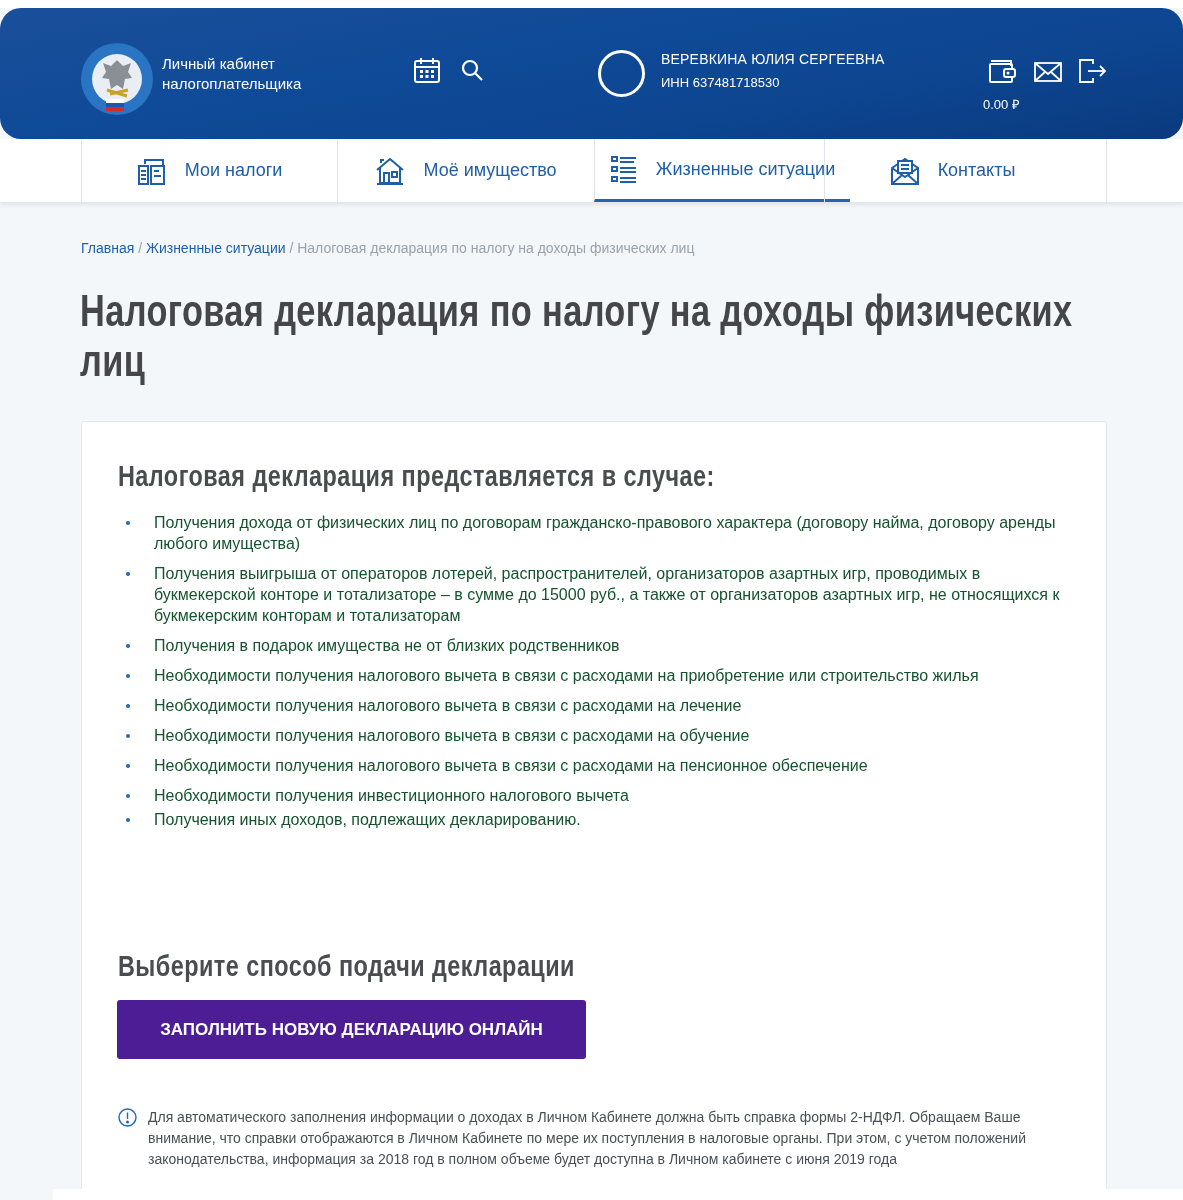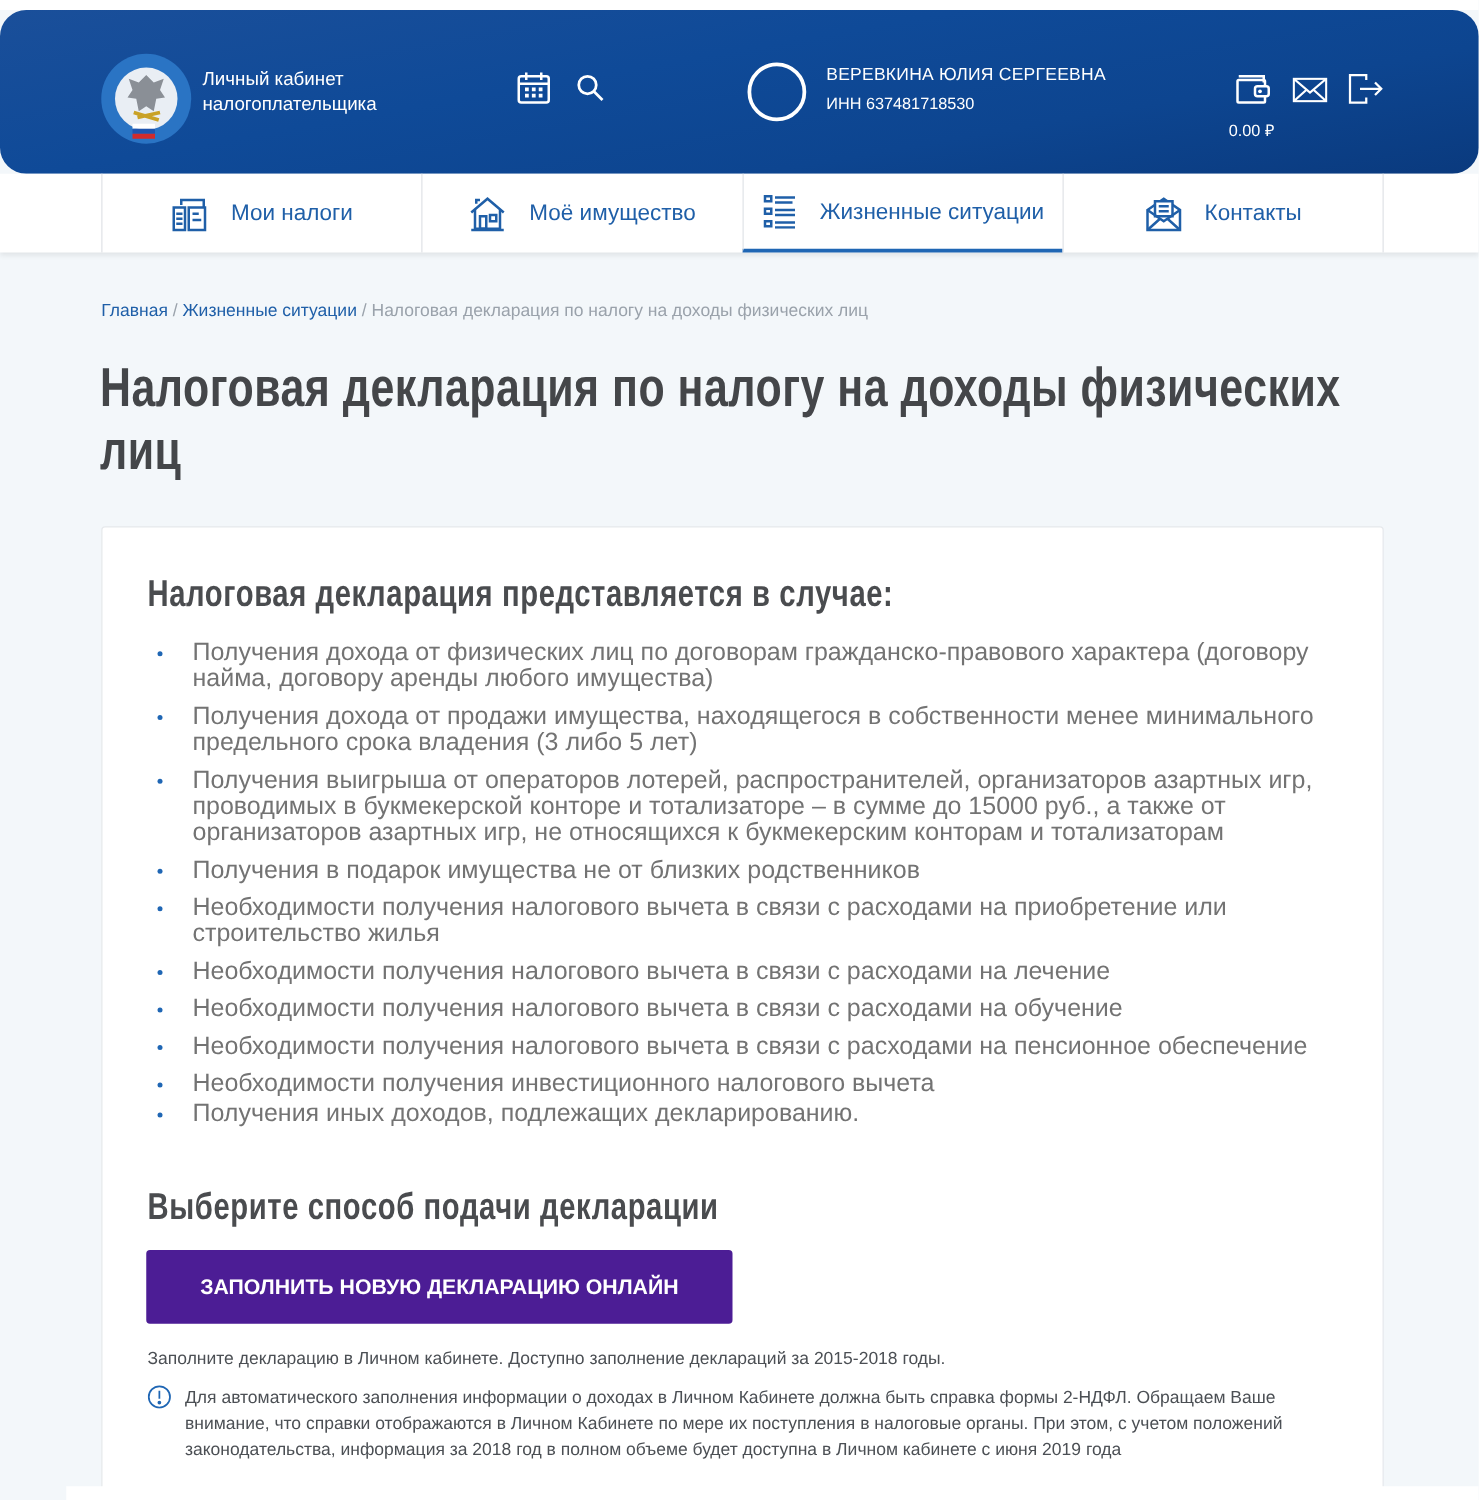--- a/index.html
+++ b/index.html
@@ -50,21 +50,21 @@
     background: #fff; border: 1px solid #e6e9ec; border-radius: 3px;
   }
   .section-title {
     position: absolute; font-weight: bold; font-size: 30px; color: #4a4c4f;
     transform: scaleX(0.78); transform-origin: left top; white-space: nowrap; letter-spacing: 0.6px;
   }
   .st1 { left: 36px; top: 37px; }
   .st2 { left: 36px; top: 527px; }
 
   .cases { position: absolute; left: 36px; top: 90px; width: 950px; list-style: none; }
-  .cases li { position: relative; padding-left: 36px; font-size: 20px; line-height: 21px; color: #737373; margin-bottom: 9px; }
+  .cases li { position: relative; padding-left: 36px; font-size: 16px; line-height: 21px; color: #14532d; margin-bottom: 9px; }
   .cases li::before { content: ""; position: absolute; left: 8px; top: 9px; width: 4px; height: 4px; border-radius: 50%; background: #1f66b4; }
   .cases li.tight { margin-bottom: 3px; }
 
   .fill-btn {
     position: absolute; left: 35px; top: 578px; width: 469px; height: 59px;
     background: #4c1d95; color: #fff; border: none; border-radius: 3px;
     font-family: "Liberation Sans", sans-serif; font-weight: bold; font-size: 17px; cursor: pointer;
   }
   .fill-note { position: absolute; left: 36px; top: 656px; font-size: 14px; color: #4b4f54; }
   .info { position: absolute; left: 36px; top: 685px; width: 950px; }
@@ -185,21 +185,21 @@
         <line x1="10" y1="3" x2="26" y2="3"></line>
           <line x1="10" y1="7" x2="24" y2="7"></line>
         <line x1="10" y1="13" x2="26" y2="13"></line>
           <line x1="10" y1="17" x2="26" y2="17"></line>
         <line x1="10" y1="23" x2="26" y2="23"></line>
           <line x1="10" y1="27" x2="26" y2="27"></line>
       </svg>
     </span>
     <span>Жизненные ситуации</span>
   </div>
-  <div class="nav-item" style="left:850px;width:256px;text-align:center;">
+  <div class="nav-item" style="left:824px;width:256px;text-align:center;">
     <span class="ico">
       <svg width="30" height="30" viewBox="0 0 30 30" fill="none" stroke="#1f5fa8" stroke-width="2">
         <path d="M2 12 L15 3 L28 12 V28 H2 Z"></path>
         <rect x="8" y="5" width="14" height="12" fill="#fff"></rect>
         <line x1="11" y1="9" x2="19" y2="9"></line>
           <line x1="11" y1="13" x2="19" y2="13"></line>
         <path d="M2 12 L15 21 L28 12"></path>
           <path d="M2 28 L12 19 M28 28 L18 19"></path>
       </svg>
     </span>
@@ -215,34 +215,32 @@
   <span class="sep">/</span>
   <span>Налоговая декларация по налогу на доходы физических лиц</span>
 </div>
 
 <h1 class="page-title">Налоговая декларация по налогу на доходы физических лиц</h1>
 
 <section class="card">
   <h2 class="section-title st1">Налоговая декларация представляется в случае:</h2>
   <ul class="cases">
     <li>Получения дохода от физических лиц по договорам гражданско-правового характера (договору найма, договору аренды любого имущества)</li>
-    <li>Получения дохода от продажи имущества, находящегося в собственности менее минимального предельного срока владения (3 либо 5 лет)</li>
     <li>Получения выигрыша от операторов лотерей, распространителей, организаторов азартных игр, проводимых в букмекерской конторе и тотализаторе – в сумме до 15000 руб., а также от организаторов азартных игр, не относящихся к букмекерским конторам и тотализаторам</li>
     <li>Получения в подарок имущества не от близких родственников</li>
     <li>Необходимости получения налогового вычета в связи с расходами на приобретение или строительство жилья</li>
     <li>Необходимости получения налогового вычета в связи с расходами на лечение</li>
     <li>Необходимости получения налогового вычета в связи с расходами на обучение</li>
     <li>Необходимости получения налогового вычета в связи с расходами на пенсионное обеспечение</li>
     <li class="tight">Необходимости получения инвестиционного налогового вычета</li>
     <li>Получения иных доходов, подлежащих декларированию.</li>
   </ul>
 
   <h2 class="section-title st2">Выберите способ подачи декларации</h2>
   <button class="fill-btn">ЗАПОЛНИТЬ НОВУЮ ДЕКЛАРАЦИЮ ОНЛАЙН</button>
-  <p class="fill-note">Заполните декларацию в Личном кабинете. Доступно заполнение деклараций за 2015-2018 годы.</p>
   <div class="info">
     <span class="info-icon">
       <svg width="19" height="19" viewBox="0 0 19 19" fill="none" stroke="#1f66b4" stroke-width="1.4">
         <circle cx="9.5" cy="9.5" r="8.5"></circle>
         <line x1="9.5" y1="4.5" x2="9.5" y2="11"></line>
         <circle cx="9.5" cy="14" r="0.8" fill="#1f66b4"></circle>
       </svg>
     </span>
     <p class="info-text">Для автоматического заполнения информации о доходах в Личном Кабинете должна быть справка формы 2-НДФЛ. Обращаем Ваше внимание, что справки отображаются в Личном Кабинете по мере их поступления в налоговые органы. При этом, с учетом положений законодательства, информация за 2018 год в полном объеме будет доступна в Личном кабинете с июня 2019 года</p>
   </div>

